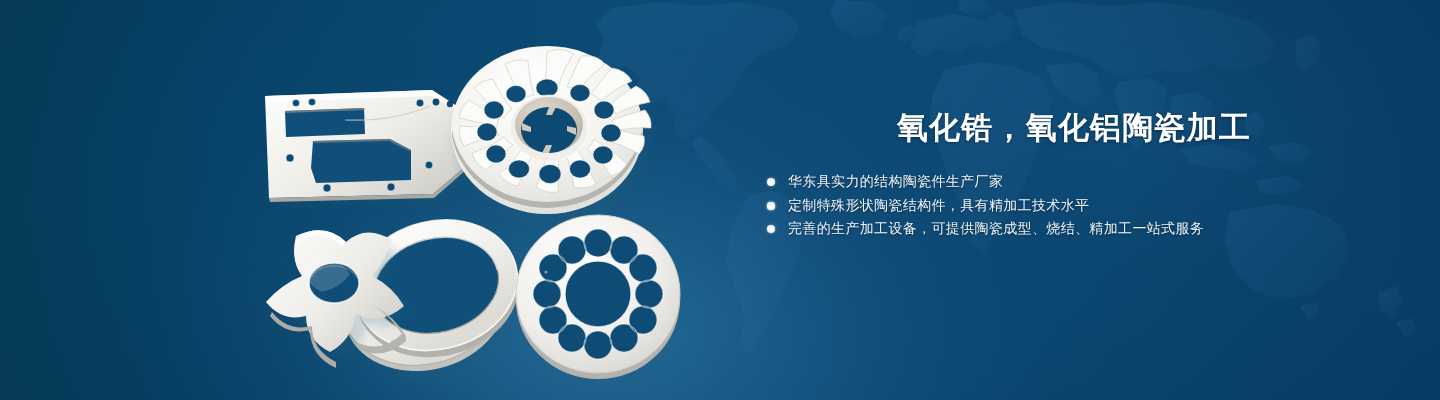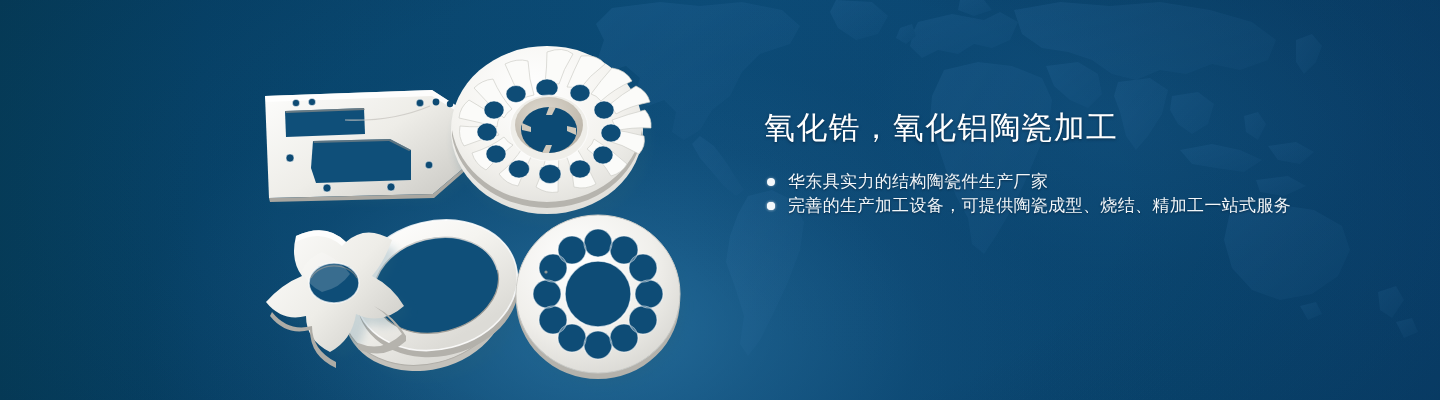--- a/index.html
+++ b/index.html
@@ -68,34 +68,35 @@
     position: absolute;
     left: 764px;
     top: 108px;
     width: 620px;
   }
   .headline {
     color: #ffffff;
     font-size: 31px;
     line-height: 40px;
     letter-spacing: 1.2px;
-    font-weight: 400;
+    font-weight: 700;
     white-space: nowrap;
     text-shadow: 0 1px 3px rgba(0,20,40,0.55);
+    text-align: center;
   }
   .bullets {
     list-style: none;
     margin: 22px 0 0 3px;
     padding: 0;
   }
   .bullets li {
     position: relative;
     padding-left: 21px;
     color: #f2f6f9;
-    font-size: 17px;
+    font-size: 14px;
     line-height: 23.5px;
     letter-spacing: 0.35px;
     white-space: nowrap;
     text-shadow: 0 1px 2px rgba(0,18,36,0.5);
   }
   .bullets li .dot {
     position: absolute;
     left: 0;
     top: 8px;
     width: 8px;
@@ -412,18 +413,22 @@
     <ul class="bullets">
       <li>
         <span class="dot"></span>
         <span>华东具实力的结构陶瓷件生产厂家</span>
       </li>
       <li>
         <span class="dot"></span>
       </li>
       <li>
         <span class="dot"></span>
+        <span>定制特殊形状陶瓷结构件，具有精加工技术水平</span>
+      </li>
+      <li>
+        <span class="dot"></span>
         <span>完善的生产加工设备，可提供陶瓷成型、烧结、精加工一站式服务</span>
       </li>
     </ul>
   </div>
 
 </div>
 
 </body></html>

